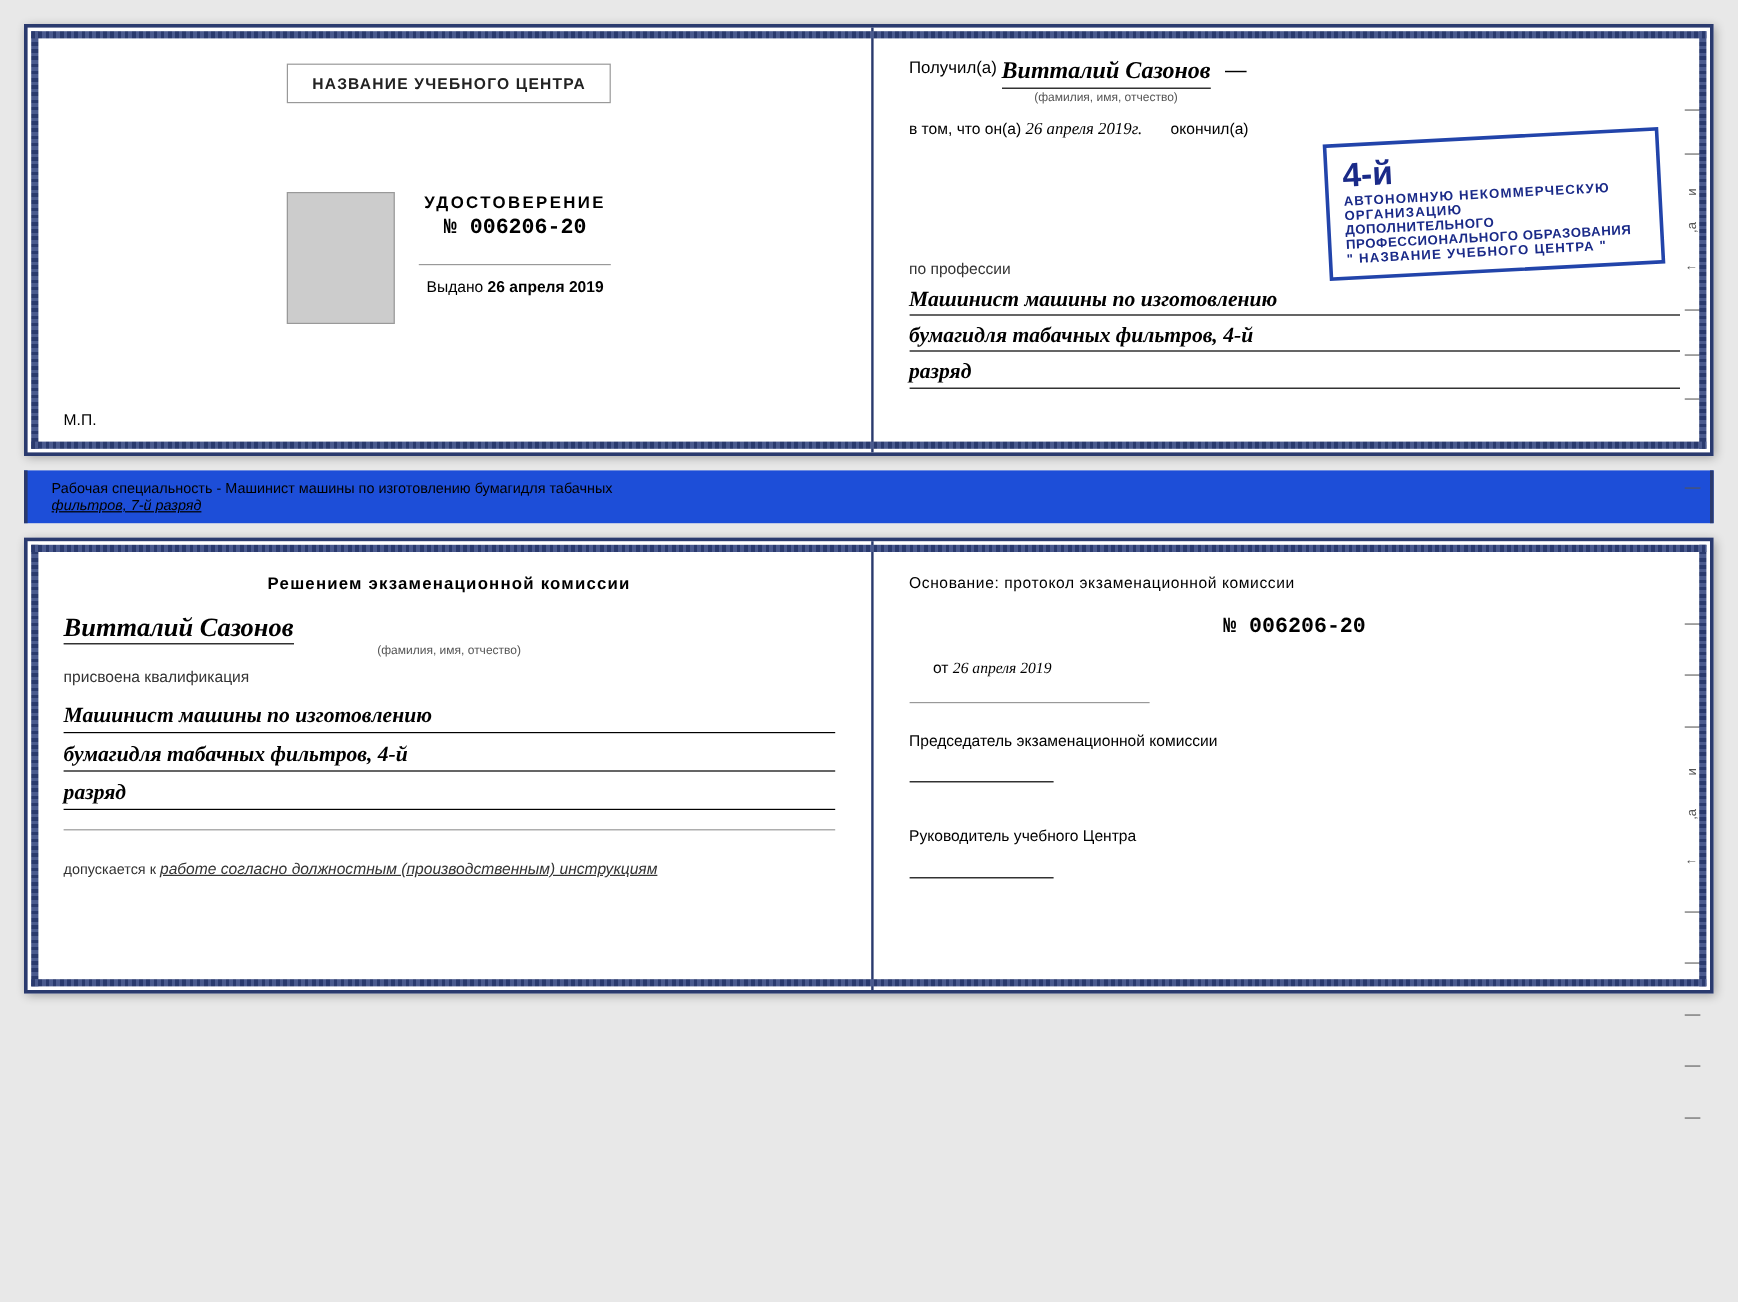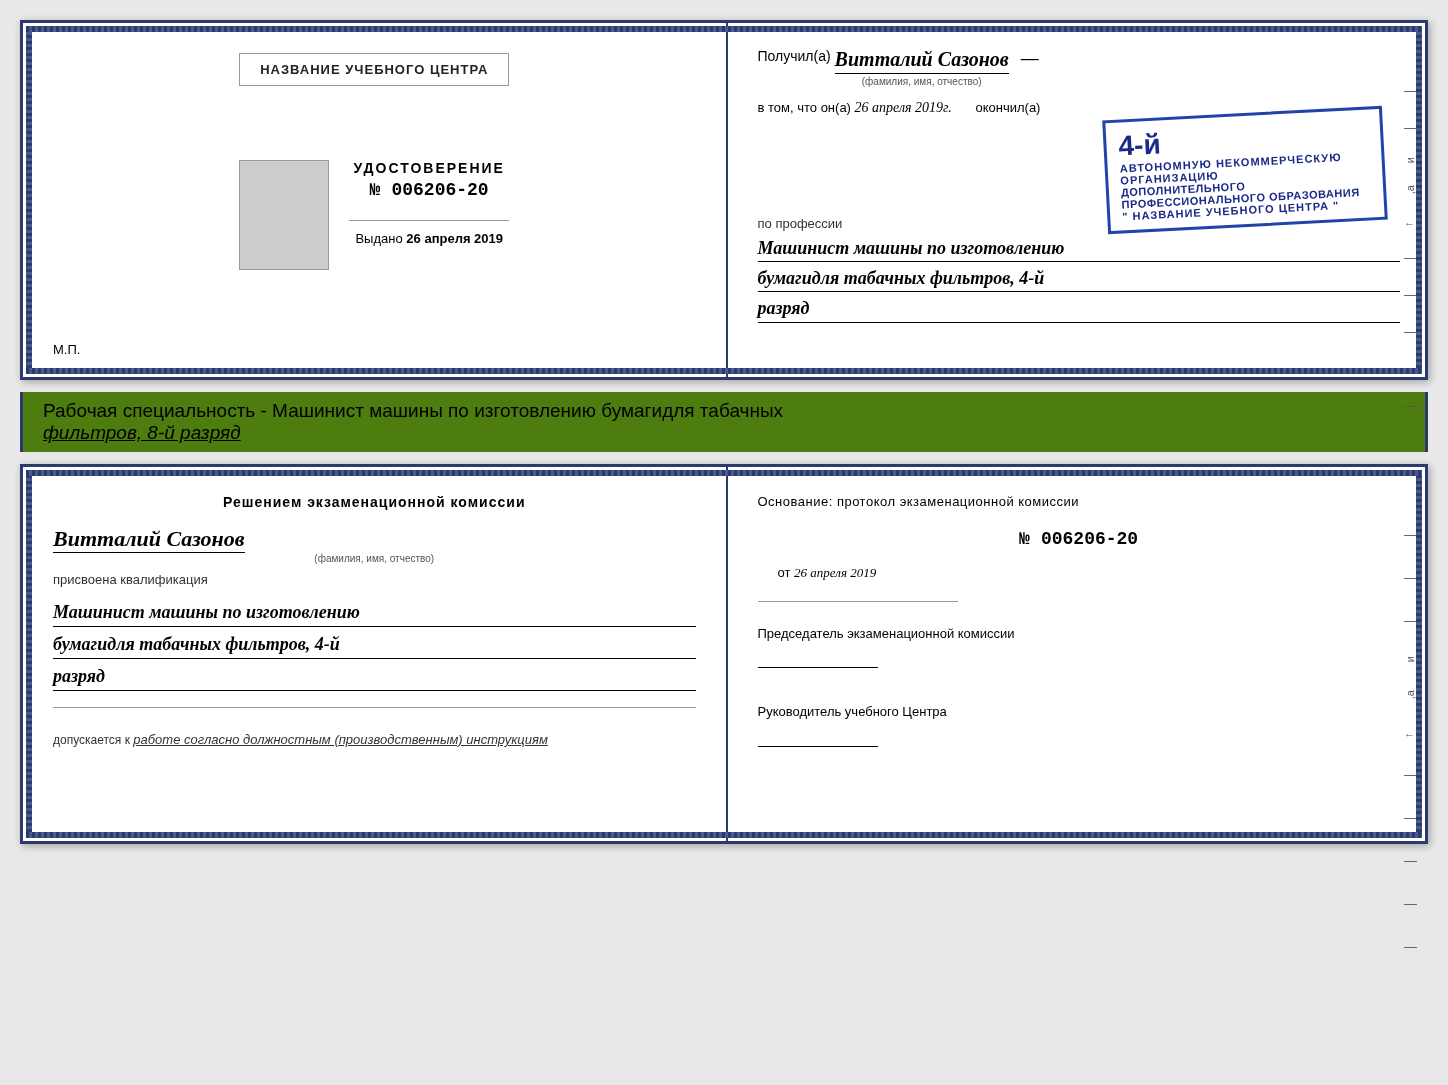--- a/index.html
+++ b/index.html
@@ -207,23 +207,23 @@
       top: 60px;
       display: flex;
       flex-direction: column;
       gap: 22px;
       font-size: 13px;
       color: #555;
     }
 
     
     .middle-strip {
-      background: #4d7c0f;
+      background: #1d4ed8;
       padding: 8px 20px;
-      font-size: 19px;
+      font-size: 12px;
       color: #000;
       border-left: 3px solid #2a3a6e;
       border-right: 3px solid #2a3a6e;
     }
 
     
     .bottom-booklet {
       display: flex;
       border: 3px solid #2a3a6e;
       background: #fff;
@@ -468,21 +468,21 @@
         <span>—</span>
         <span>—</span>
         <span>—</span>
       </div>
     </div>
 
   </div>
 
   <div class="middle-strip">
     <span>Рабочая специальность - Машинист машины по изготовлению бумагидля табачных</span><br>
-    <span style="text-decoration:underline; font-style:italic;">фильтров, 8-й разряд</span>
+    <span style="text-decoration:underline; font-style:italic;">фильтров, 7-й разряд</span>
   </div>
 
   <div class="bottom-booklet">
 
     <div class="bottom-left">
       <div class="commission-heading">Решением  экзаменационной  комиссии</div>
 
       <div>
         <span class="handwritten-name-large">Витталий Сазонов</span>
         <span class="small-caption">(фамилия, имя, отчество)</span>

